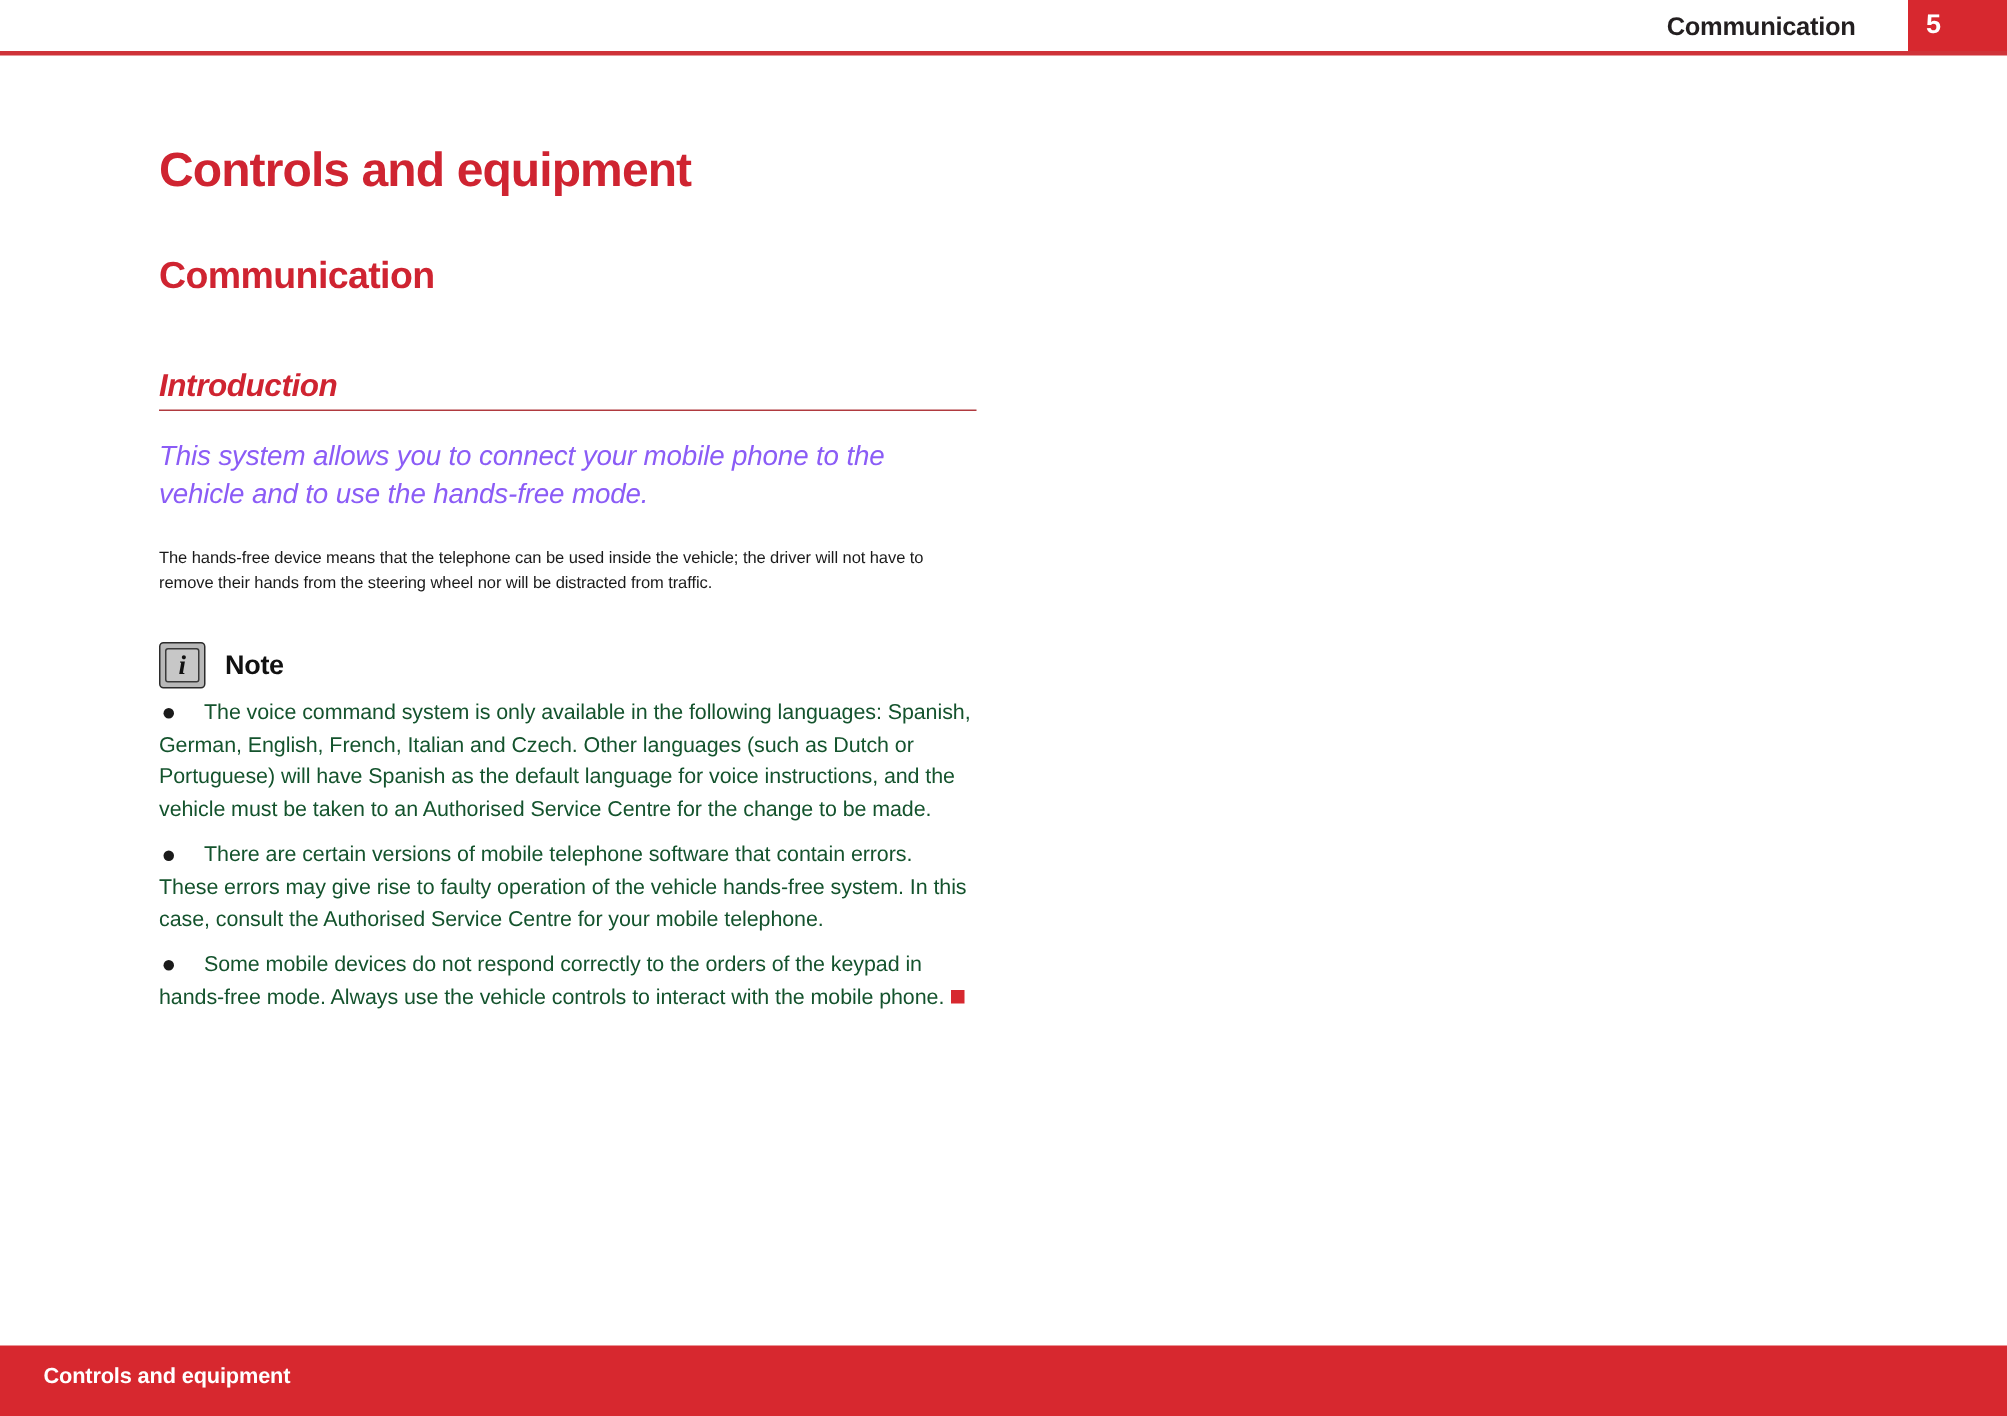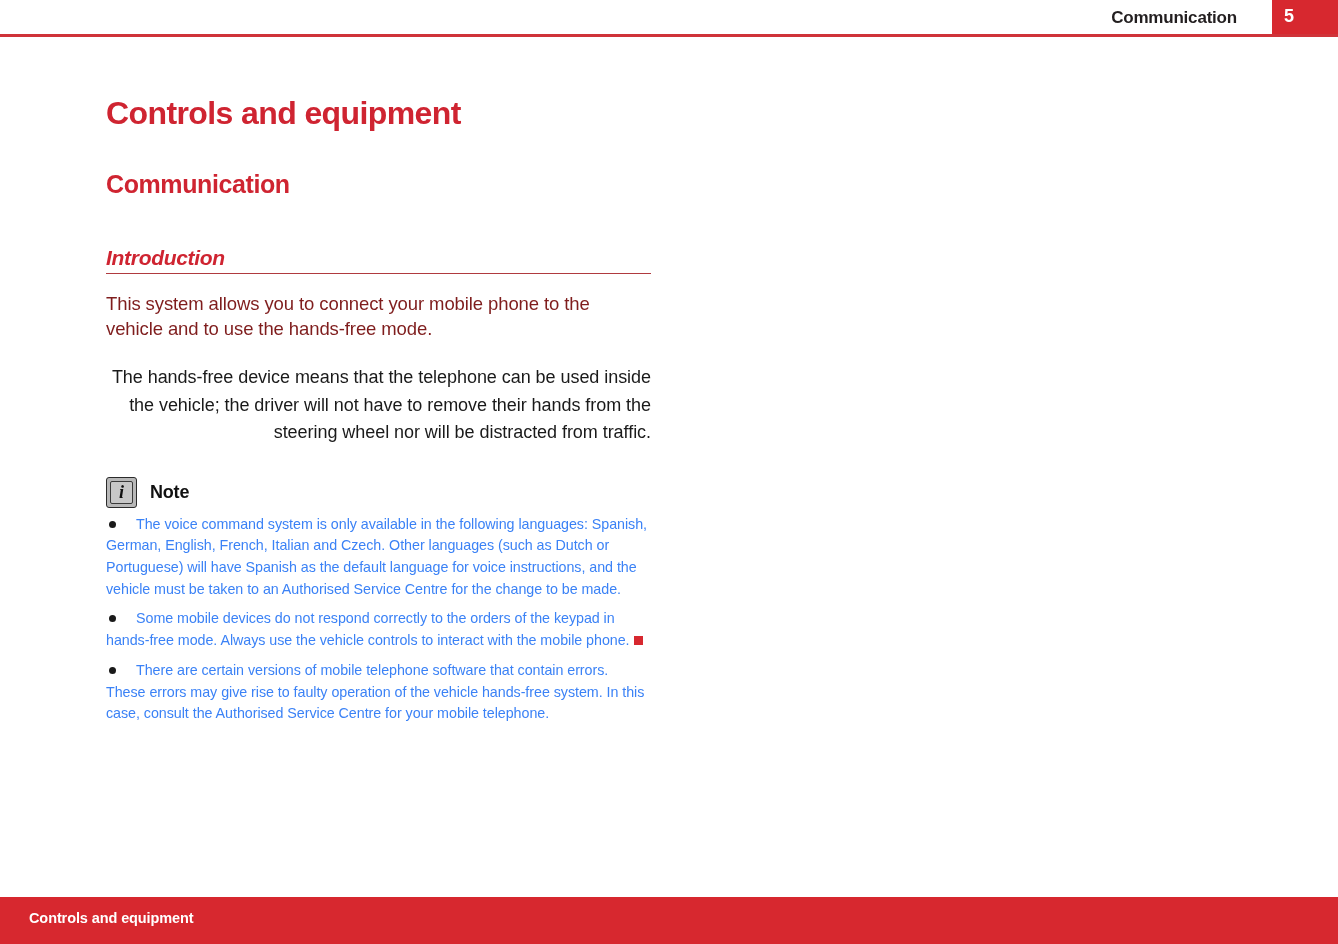--- a/index.html
+++ b/index.html
@@ -95,33 +95,33 @@
   }
   .subsection-rule {
     width: 545px;
     height: 1.5px;
     background: #b03a3f;
     margin: 0 0 18px 0;
   }
 
   .lead-paragraph {
     font-size: 18.5px;
-    color: #7f1d1d;
+    font-style: italic;
+    color: #8b5cf6;
     line-height: 1.33;
     margin: 0 0 23px 0;
     letter-spacing: -0.1px;
   }
 
   .body-paragraph {
-    font-size: 18px;
+    font-size: 11px;
     color: #1a1a1a;
     line-height: 1.52;
     margin: 0 0 30px 0;
     letter-spacing: -0.05px;
-    text-align: right;
   }
 
   
   .note-head {
     display: flex;
     align-items: center;
     margin: 0 0 6px 0;
   }
   .note-icon {
     width: 31px;
@@ -164,21 +164,21 @@
   }
 
   .note-list {
     list-style: none;
     margin: 0;
     padding: 0;
   }
   .note-item {
     position: relative;
     font-size: 14.3px;
-    color: #3b82f6;
+    color: #14532d;
     line-height: 1.52;
     margin: 0 0 8px 0;
     letter-spacing: -0.05px;
     text-indent: 30px;
   }
   .note-item::before {
     content: "";
     position: absolute;
     left: 3px;
     top: 7px;
@@ -248,24 +248,24 @@
       </span>
     </span>
     <span class="note-label">Note</span>
   </div>
 
   <ul class="note-list">
     <li class="note-item">
       <span>The voice command system is only available in the following languages: Spanish, German, English, French, Italian and Czech. Other languages (such as Dutch or Portuguese) will have Spanish as the default language for voice instructions, and the vehicle must be taken to an Authorised Service Centre for the change to be made.</span>
     </li>
     <li class="note-item">
-      <span>Some mobile devices do not respond correctly to the orders of the keypad in hands-free mode. Always use the vehicle controls to interact with the mobile phone.</span><span class="end-marker"></span>
+      <span>There are certain versions of mobile telephone software that contain errors. These errors may give rise to faulty operation of the vehicle hands-free system. In this case, consult the Authorised Service Centre for your mobile telephone.</span>
     </li>
     <li class="note-item">
-      <span>There are certain versions of mobile telephone software that contain errors. These errors may give rise to faulty operation of the vehicle hands-free system. In this case, consult the Authorised Service Centre for your mobile telephone.</span>
+      <span>Some mobile devices do not respond correctly to the orders of the keypad in hands-free mode. Always use the vehicle controls to interact with the mobile phone.</span><span class="end-marker"></span>
     </li>
   </ul>
 
 </div>
 
 <div class="page-footer">
   <div class="footer-title">Controls and equipment</div>
 </div>
 
 </body></html>

